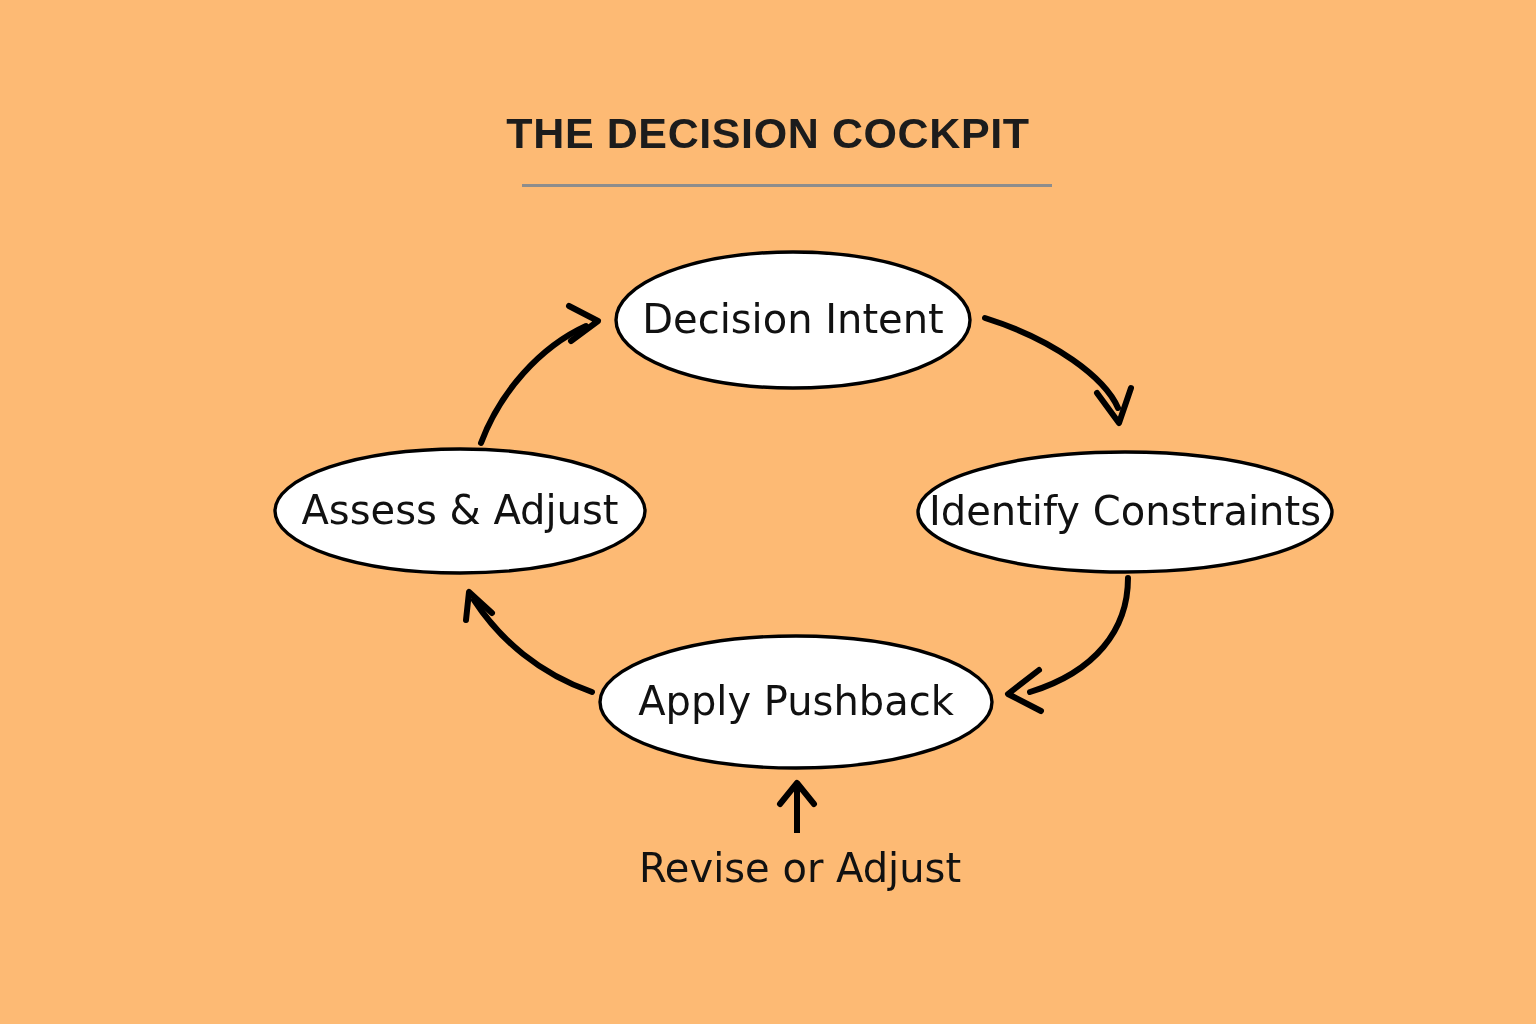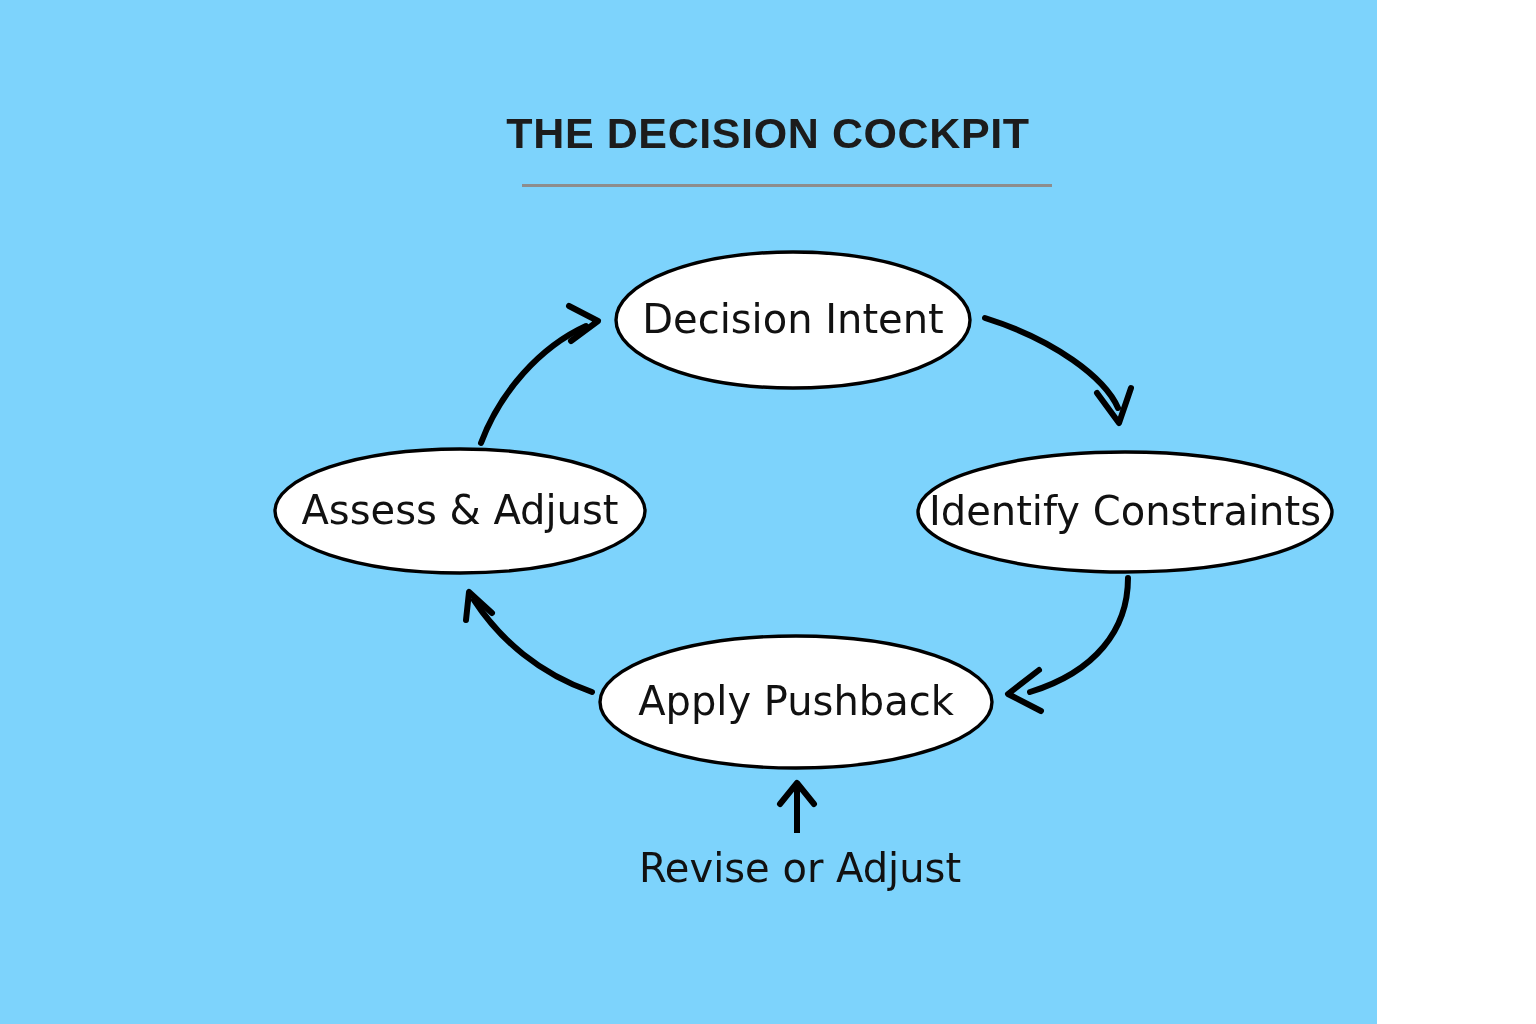--- a/index.html
+++ b/index.html
@@ -9,23 +9,23 @@
     background: #ffffff;
   }
   body {
     width: 1536px;
     height: 1024px;
     overflow: hidden;
     font-family: "DejaVu Sans", sans-serif;
   }
   #canvas {
     position: relative;
-    width: 1377px;
+    width: 1536px;
     height: 1024px;
-    background: #7dd3fc;
+    background: #fdba74;
   }
 
   
   #title-block {
     position: absolute;
     left: 0;
     top: 112px;
     width: 1536px;
     text-align: center;
   }

